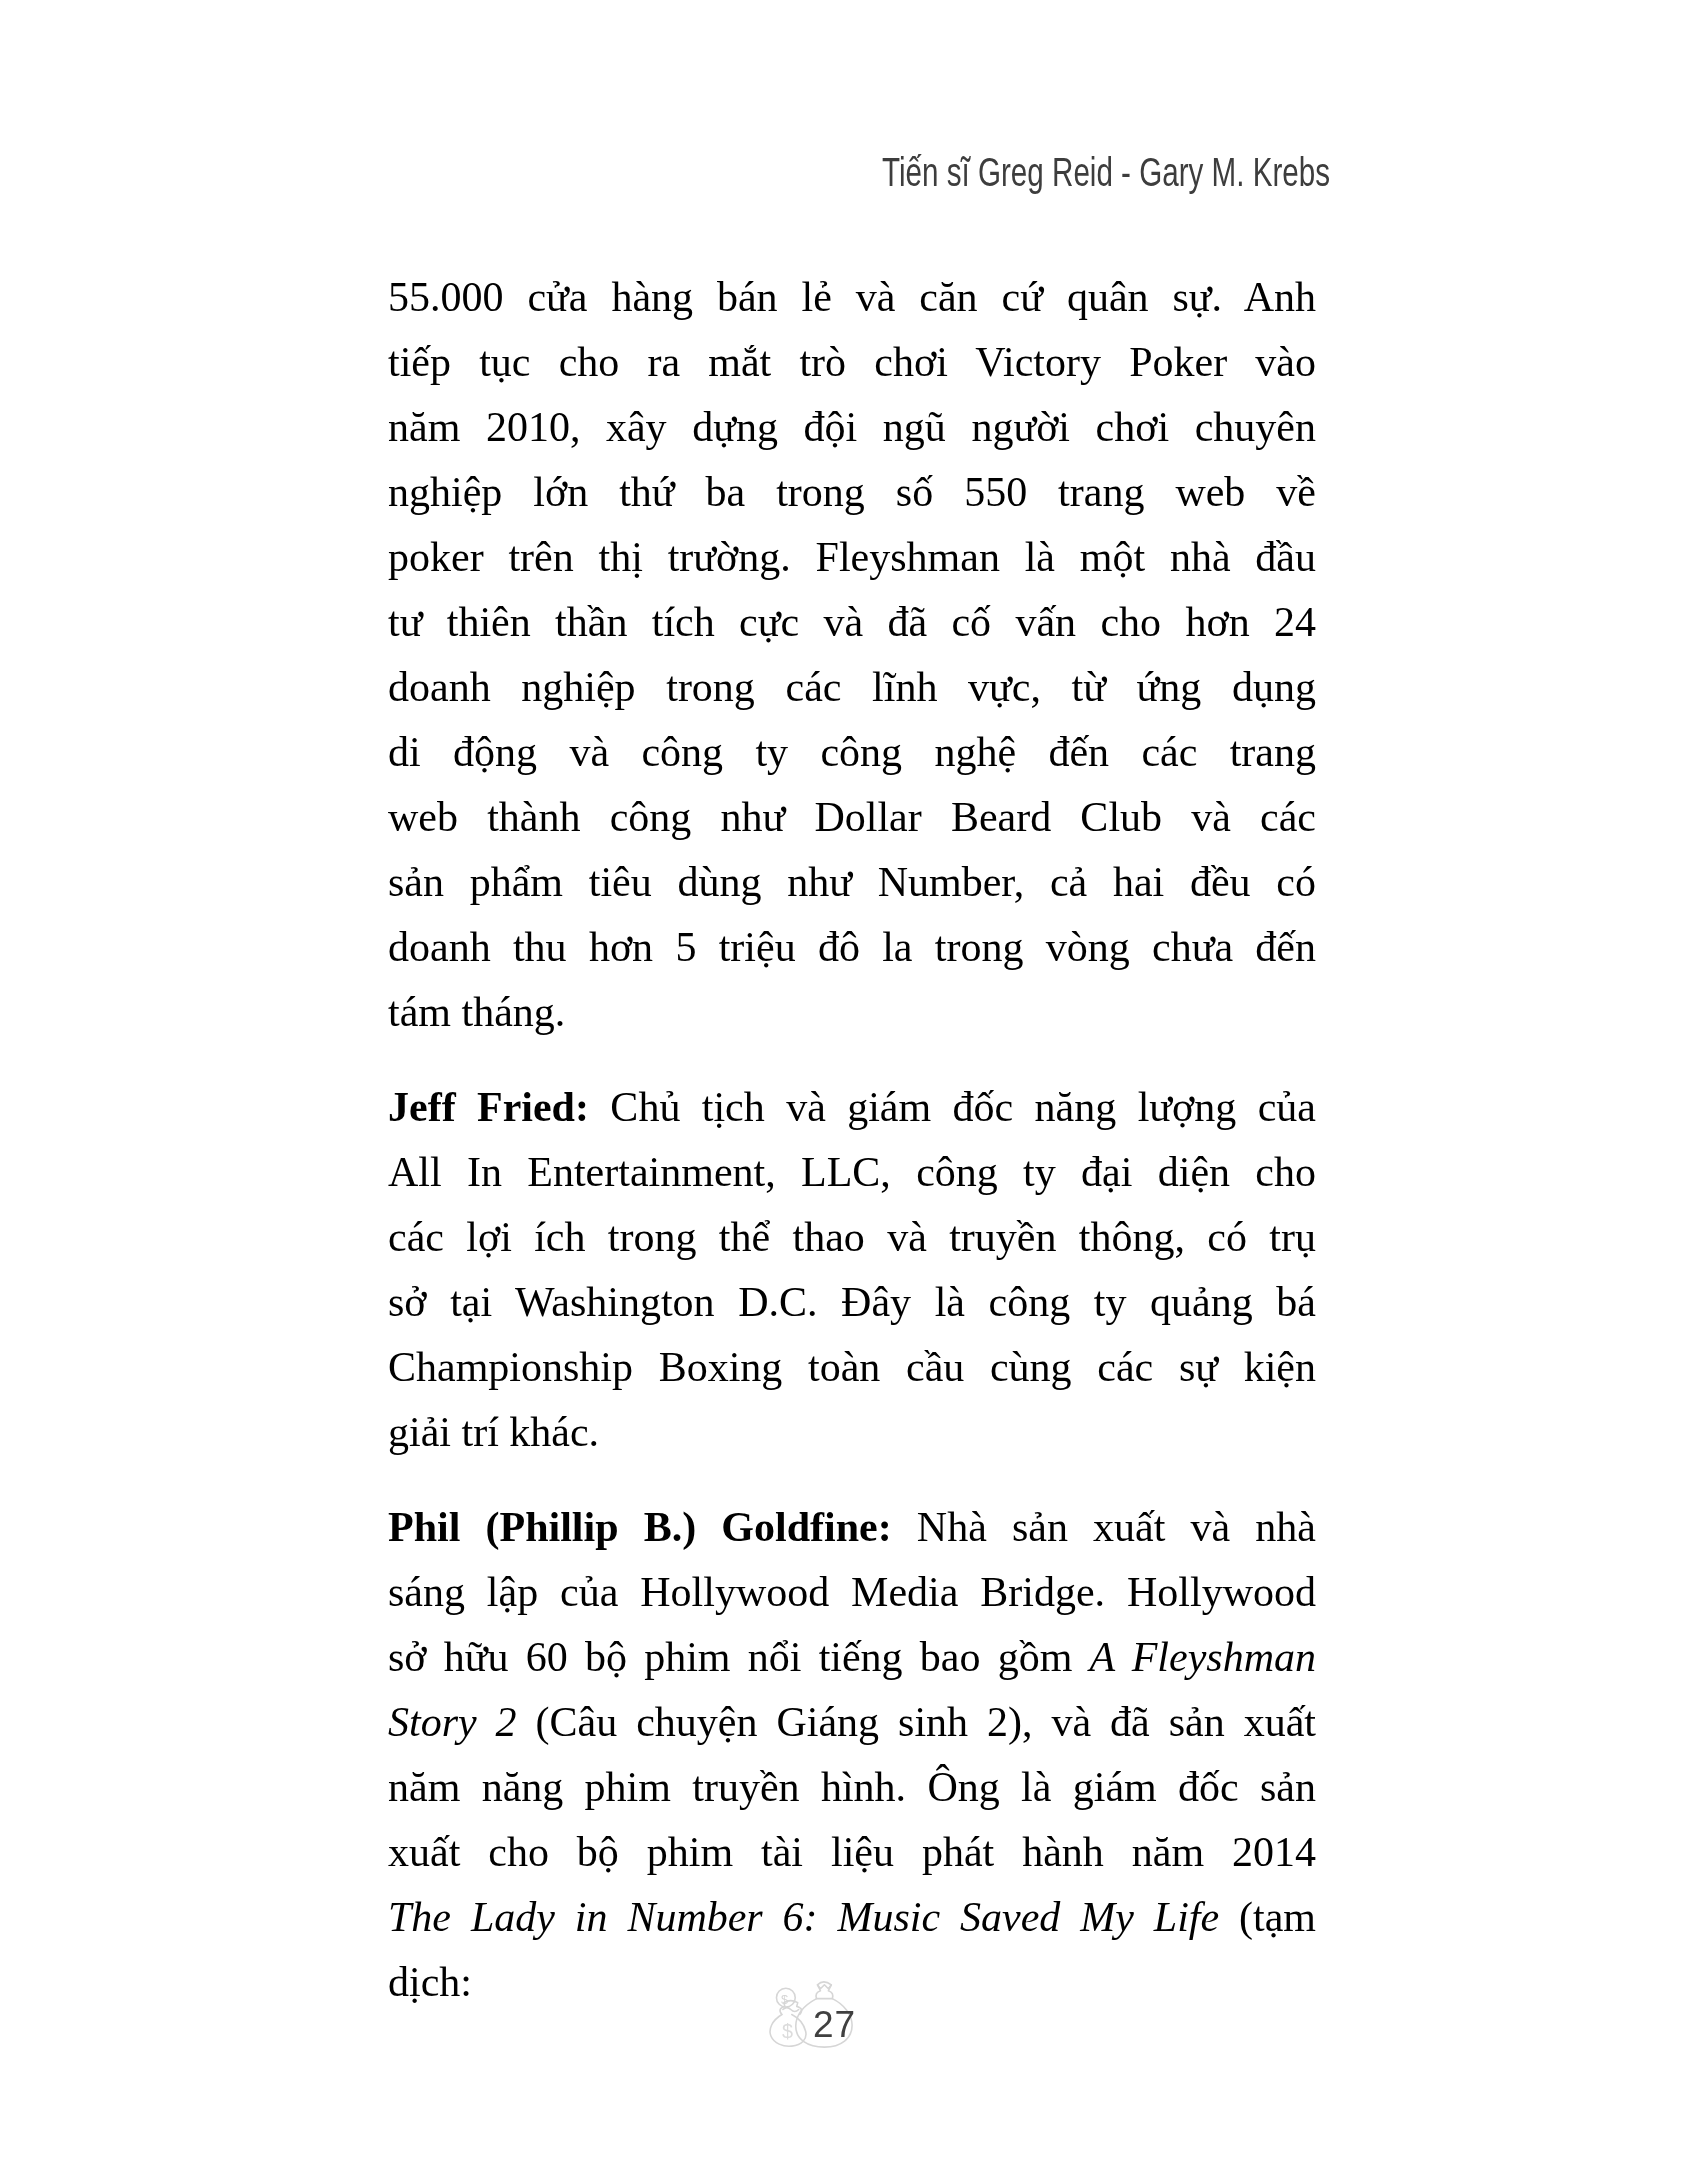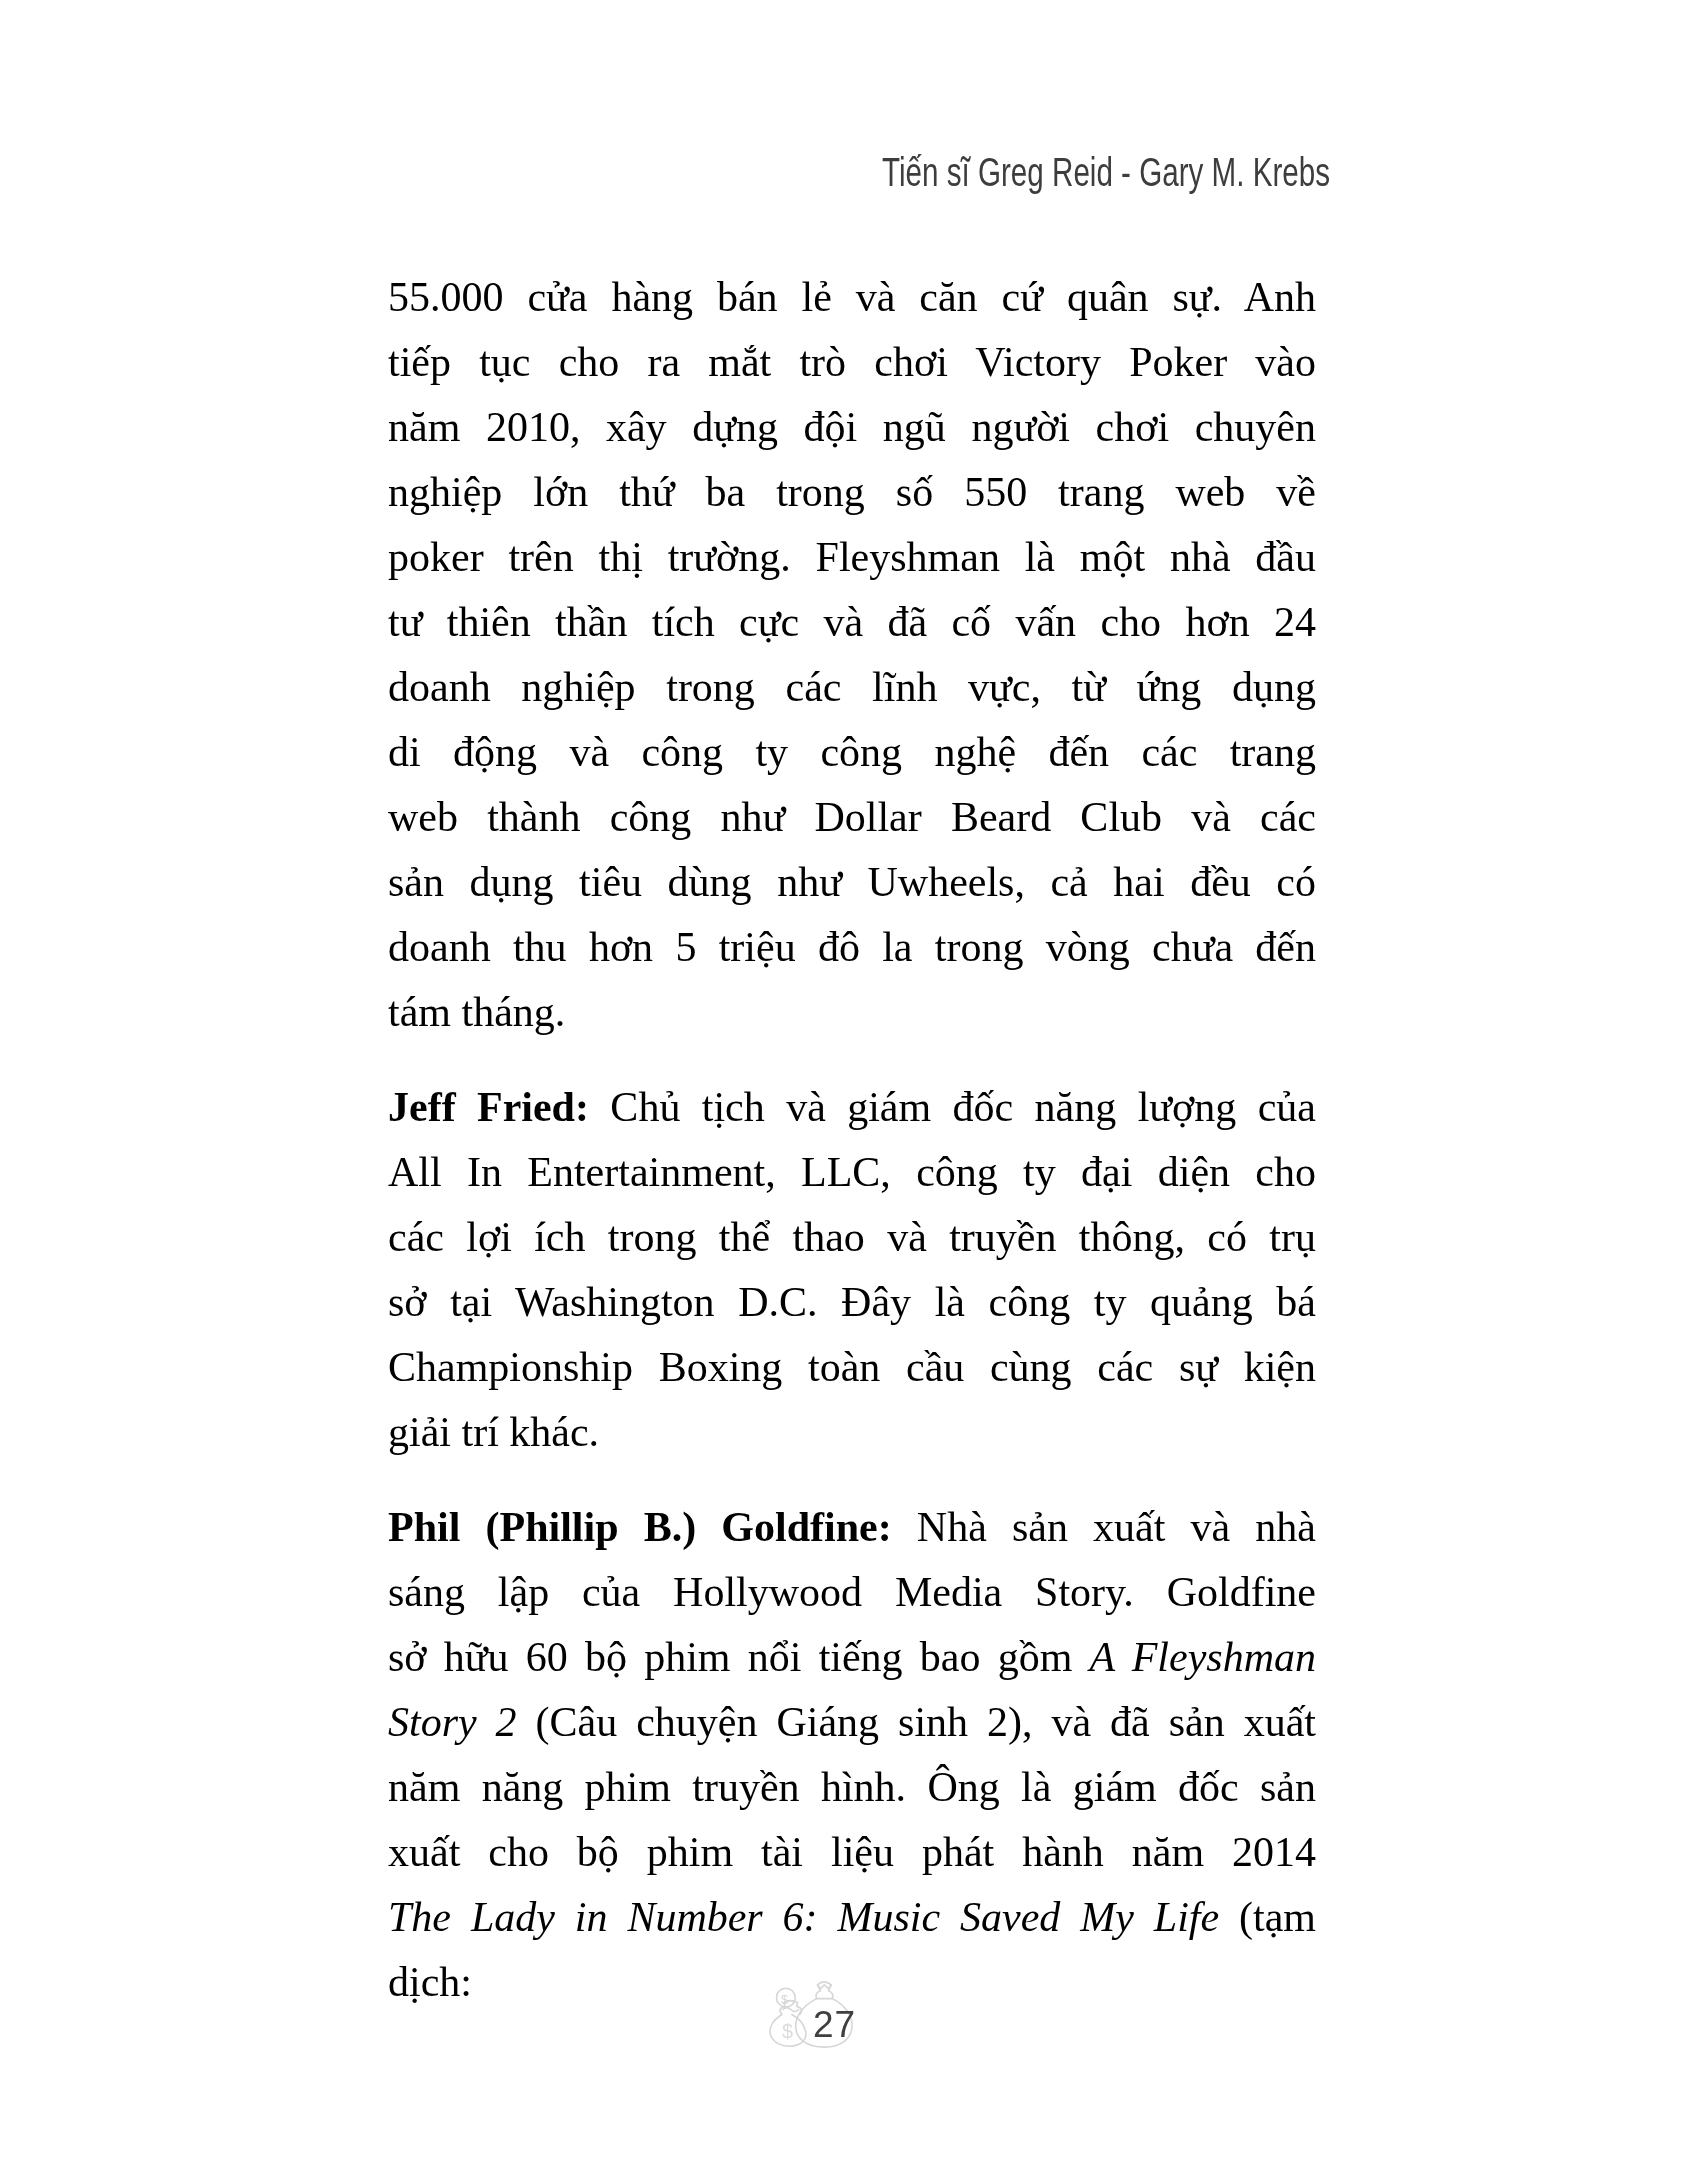--- a/index.html
+++ b/index.html
@@ -74,35 +74,35 @@
       <div class="para">
         <div class="line"><span>55.000 cửa hàng bán lẻ và căn cứ quân sự. Anh</span></div>
         <div class="line"><span>tiếp tục cho ra mắt trò chơi Victory Poker vào</span></div>
         <div class="line"><span>năm 2010, xây dựng đội ngũ người chơi chuyên</span></div>
         <div class="line"><span>nghiệp lớn thứ ba trong số 550 trang web về</span></div>
         <div class="line"><span>poker trên thị trường. Fleyshman là một nhà đầu</span></div>
         <div class="line"><span>tư thiên thần tích cực và đã cố vấn cho hơn 24</span></div>
         <div class="line"><span>doanh nghiệp trong các lĩnh vực, từ ứng dụng</span></div>
         <div class="line"><span>di động và công ty công nghệ đến các trang</span></div>
         <div class="line"><span>web thành công như Dollar Beard Club và các</span></div>
-        <div class="line"><span>sản dụng tiêu dùng như Uwheels, cả hai đều có</span></div>
+        <div class="line"><span>sản phẩm tiêu dùng như Number, cả hai đều có</span></div>
         <div class="line"><span>doanh thu hơn 5 triệu đô la trong vòng chưa đến</span></div>
         <div class="line flush"><span>tám tháng.</span></div>
       </div>
       <div class="para">
         <div class="line"><span class="b">Jeff Fried:</span><span> Chủ tịch và giám đốc năng lượng của</span></div>
         <div class="line"><span>All In Entertainment, LLC, công ty đại diện cho</span></div>
         <div class="line"><span>các lợi ích trong thể thao và truyền thông, có trụ</span></div>
         <div class="line"><span>sở tại Washington D.C. Đây là công ty quảng bá</span></div>
         <div class="line"><span>Championship Boxing toàn cầu cùng các sự kiện</span></div>
         <div class="line flush"><span>giải trí khác.</span></div>
       </div>
       <div class="para">
         <div class="line"><span class="b">Phil (Phillip B.) Goldfine:</span><span> Nhà sản xuất và nhà</span></div>
-        <div class="line"><span>sáng lập của Hollywood Media Story. Goldfine</span></div>
+        <div class="line"><span>sáng lập của Hollywood Media Bridge. Hollywood</span></div>
         <div class="line"><span>sở hữu 60 bộ phim nổi tiếng bao gồm </span><span class="i">A Fleyshman</span></div>
         <div class="line"><span class="i">Story 2</span><span> (Câu chuyện Giáng sinh 2), và đã sản xuất</span></div>
         <div class="line"><span>năm năng phim truyền hình. Ông là giám đốc sản</span></div>
         <div class="line"><span>xuất cho bộ phim tài liệu phát hành năm 2014</span></div>
         <div class="line"><span class="i">The Lady in Number 6: Music Saved My Life</span><span> (tạm dịch:</span></div>
       </div>
     </div>
 
   <div class="footer">
     <svg class="money-bags" width="109" height="89" viewBox="0 0 110 90">

